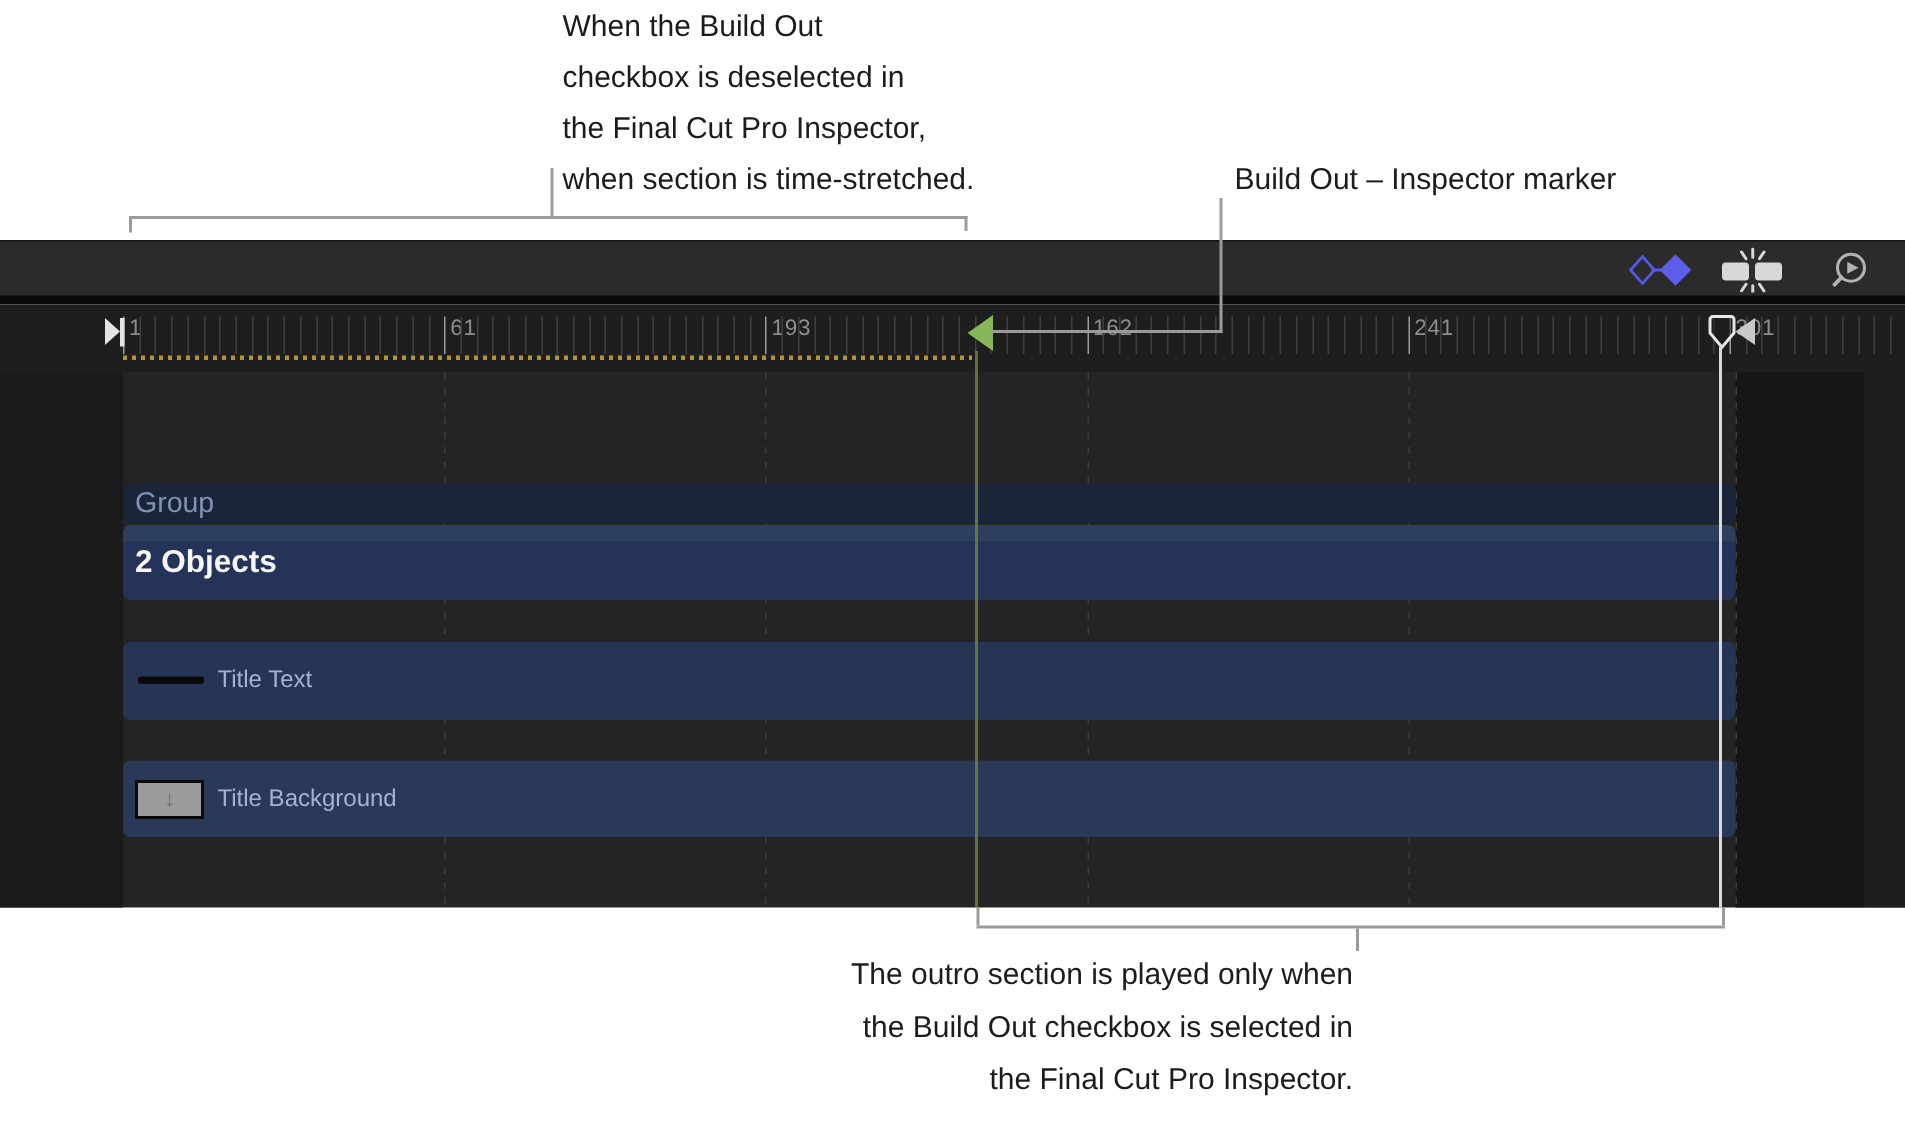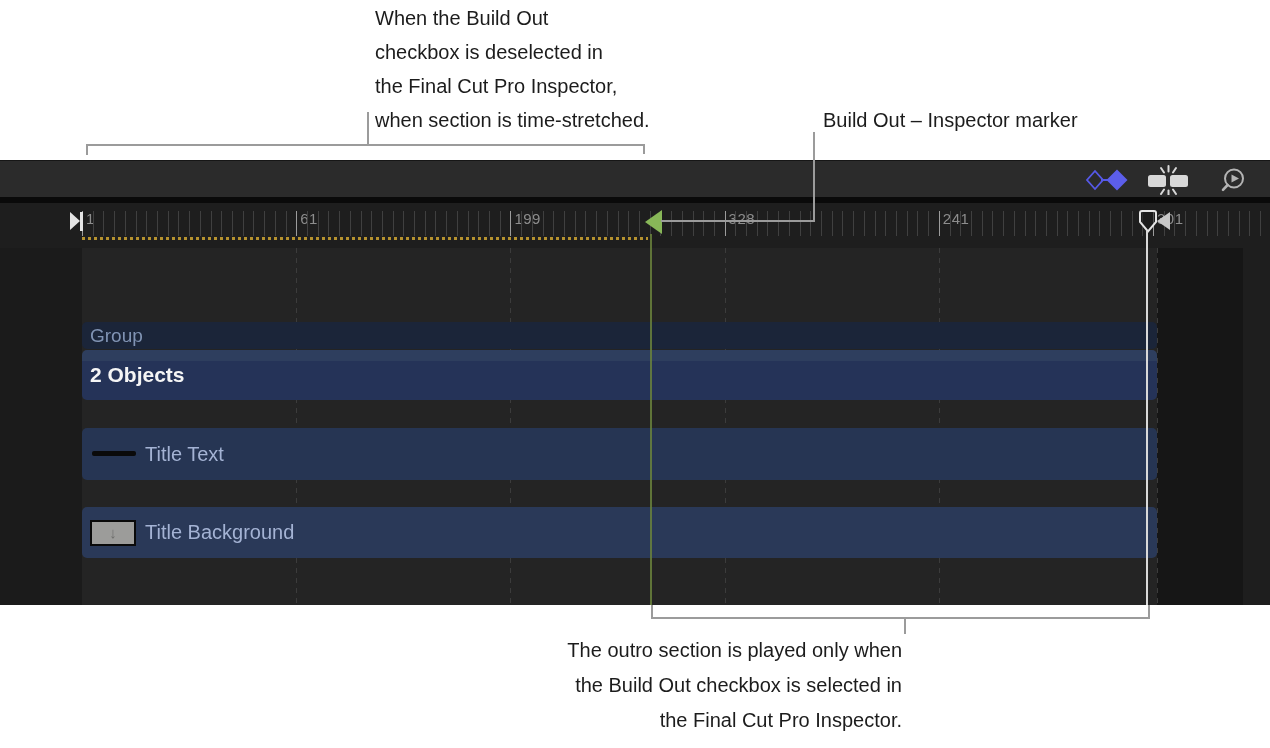--- a/index.html
+++ b/index.html
@@ -56,21 +56,21 @@
     background:repeating-linear-gradient(180deg,#3c3c3c 0 5px,transparent 5px 10px);}
 
   
   .bar{position:absolute;left:82px;width:1075px;border-radius:5px;z-index:2;cursor:pointer;}
   #group-bar{top:74px;height:27px;background:#1b2539;}
   #group-bar .bar-label{font-size:19px;color:#8093b3;line-height:27px;padding-left:8px;}
   #objects-bar{top:102px;height:50px;background:linear-gradient(180deg,#2e3e5e 0 11px,#253358 11px);}
   #objects-bar .bar-label{font-size:21px;font-weight:bold;color:#f5f5f5;line-height:50px;padding-left:8px;}
   #title-text-bar{top:180px;height:52px;background:#263553;}
   #title-bg-bar{top:259px;height:51px;background:#2a3958;}
-  .layer-label{position:absolute;left:63px;top:0;font-size:20px;color:#a4b3d4;}
+  .layer-label{position:absolute;left:63px;top:0;font-size:16px;color:#a4b3d4;}
   #title-text-bar .layer-label{line-height:52px;}
   #title-bg-bar .layer-label{line-height:51px;}
   #line-thumb{position:absolute;left:10px;top:23px;width:44px;height:5px;background:#0a0a0a;border-radius:2px;}
   #image-thumb{position:absolute;left:8px;top:13px;width:42px;height:22px;background:#9c9c9a;
     border:2px solid #0a0a0a;text-align:center;font-size:15px;font-weight:bold;color:#6f6f6d;line-height:22px;}
 
   
   #build-out-line-ruler{position:absolute;left:650px;top:31px;width:2px;height:14px;background:rgba(106,130,60,.85);}
   #build-out-line{position:absolute;left:650px;top:0;width:2px;height:100%;background:rgba(106,130,60,.85);z-index:3;}
   #playhead-line{position:absolute;left:1146px;top:231px;width:2px;height:374px;background:#d9d9d9;z-index:40;}
@@ -160,42 +160,42 @@
         <div class="tick" style="left: 414px;"></div>
         <div class="tick" style="left: 424.7px;"></div>
         <div class="tick" style="left: 435.4px;"></div>
         <div class="tick" style="left: 446.1px;"></div>
         <div class="tick" style="left: 456.8px;"></div>
         <div class="tick" style="left: 467.6px;"></div>
         <div class="tick" style="left: 478.3px;"></div>
         <div class="tick" style="left: 489px;"></div>
         <div class="tick" style="left: 499.7px;"></div>
         <div class="tick tick-major" style="left: 510.4px;"></div>
-        <div class="tick-label" style="left: 514.4px;">199</div>
+        <div class="tick-label" style="left: 514.4px;">193</div>
         <div class="tick" style="left: 521.1px;"></div>
         <div class="tick" style="left: 531.8px;"></div>
         <div class="tick" style="left: 542.5px;"></div>
         <div class="tick" style="left: 553.2px;"></div>
         <div class="tick" style="left: 563.9px;"></div>
         <div class="tick" style="left: 574.7px;"></div>
         <div class="tick" style="left: 585.4px;"></div>
         <div class="tick" style="left: 596.1px;"></div>
         <div class="tick" style="left: 606.8px;"></div>
         <div class="tick" style="left: 617.5px;"></div>
         <div class="tick" style="left: 628.2px;"></div>
         <div class="tick" style="left: 638.9px;"></div>
         <div class="tick" style="left: 649.6px;"></div>
         <div class="tick" style="left: 660.3px;"></div>
         <div class="tick" style="left: 671px;"></div>
         <div class="tick" style="left: 681.8px;"></div>
         <div class="tick" style="left: 692.5px;"></div>
         <div class="tick" style="left: 703.2px;"></div>
         <div class="tick" style="left: 713.9px;"></div>
         <div class="tick tick-major" style="left: 724.6px;"></div>
-        <div class="tick-label" style="left: 728.6px;">328</div>
+        <div class="tick-label" style="left: 728.6px;">162</div>
         <div class="tick" style="left: 735.3px;"></div>
         <div class="tick" style="left: 746px;"></div>
         <div class="tick" style="left: 756.7px;"></div>
         <div class="tick" style="left: 767.4px;"></div>
         <div class="tick" style="left: 778.1px;"></div>
         <div class="tick" style="left: 788.9px;"></div>
         <div class="tick" style="left: 799.6px;"></div>
         <div class="tick" style="left: 810.3px;"></div>
         <div class="tick" style="left: 821px;"></div>
         <div class="tick" style="left: 831.7px;"></div>

